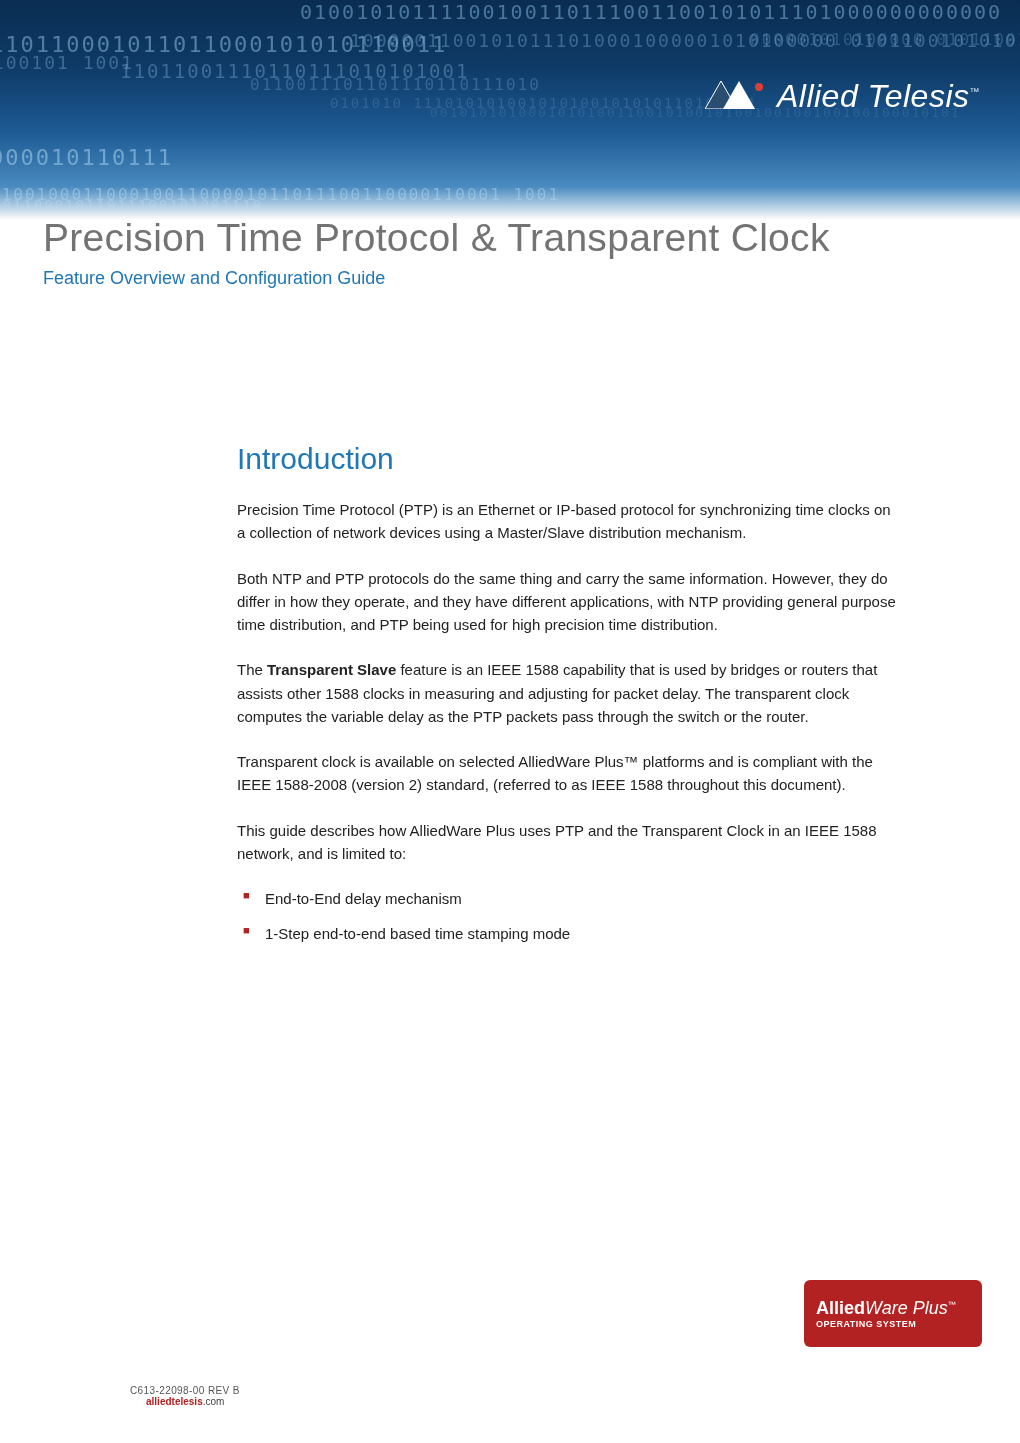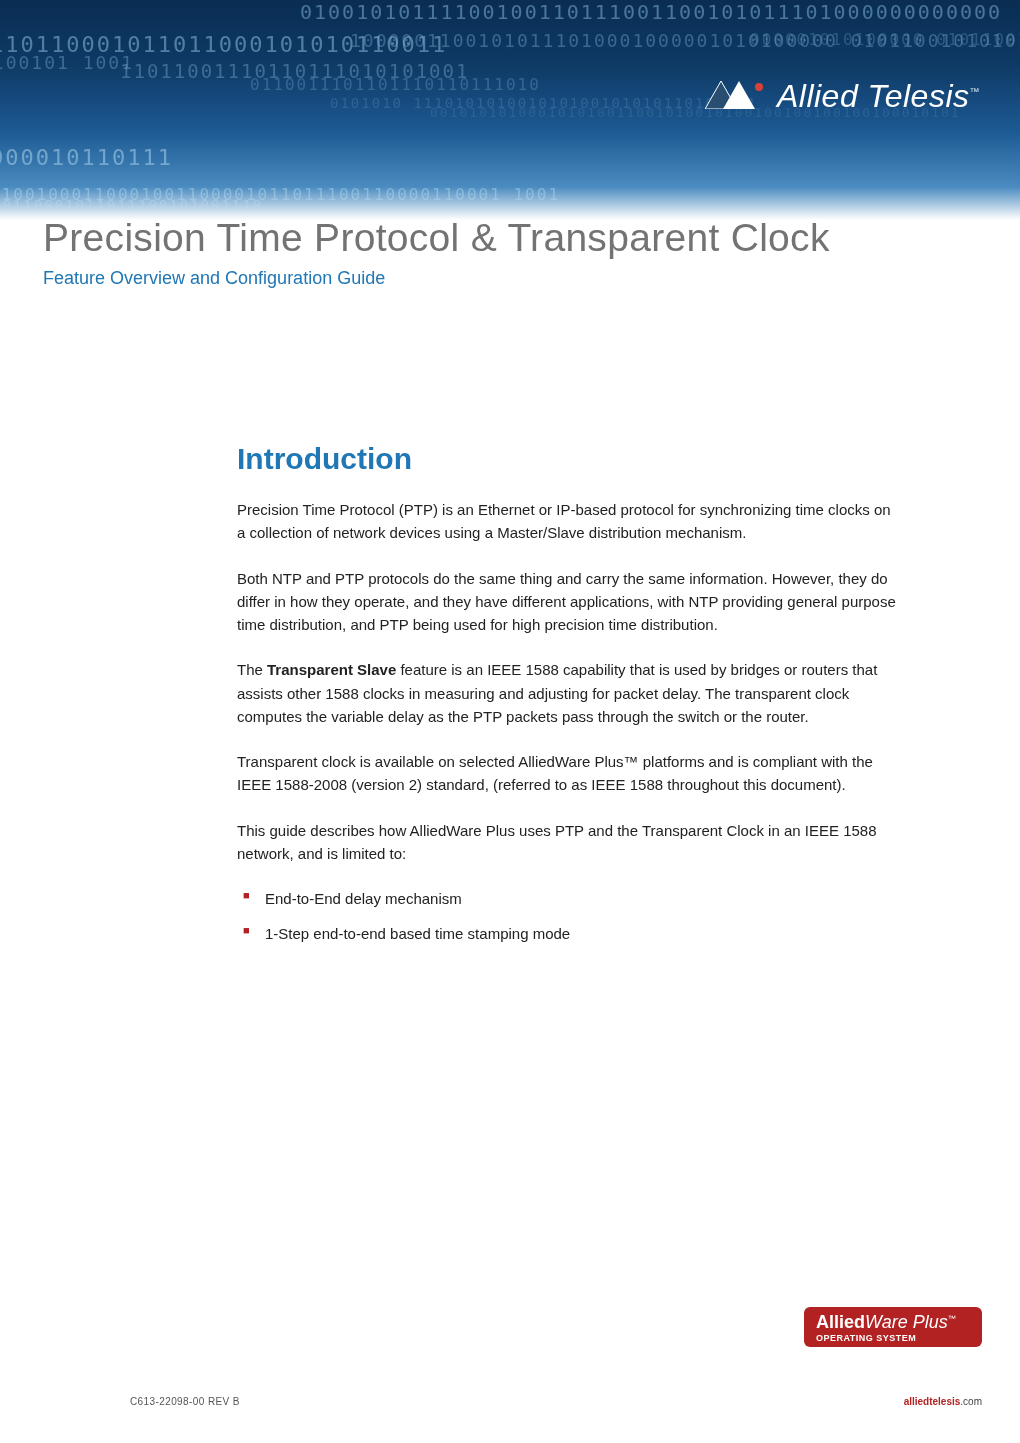--- a/index.html
+++ b/index.html
@@ -84,21 +84,21 @@
     }
     .content {
       position: absolute;
       top: 442px;
       left: 237px;
       right: 120px;
     }
     .section-heading {
       font-size: 30px;
       color: #2077b5;
-      font-weight: 700;
+      font-weight: 400;
       margin-bottom: 22px;
     }
     .body-text {
       font-size: 15px;
       color: #222;
       line-height: 1.55;
       margin-bottom: 22px;
     }
     .body-text b {
       font-weight: bold;
@@ -121,21 +121,21 @@
       left: 6px;
       top: 0;
       color: #b22222;
       font-size: 11px;
     }
     .awplus-badge {
       position: absolute;
       bottom: 96px;
       right: 38px;
       width: 178px;
-      height: 40px;
+      height: 67px;
       background: #b22222;
       border-radius: 6px;
       display: flex;
       flex-direction: column;
       justify-content: center;
       padding: 6px 12px;
     }
     .awplus-text1 {
       color: #fff;
       font-size: 18px;
@@ -151,20 +151,21 @@
     }
     .footer {
       position: absolute;
       bottom: 36px;
       left: 130px;
       right: 38px;
       display: flex;
       justify-content: space-between;
       align-items: baseline;
       font-size: 10px;
+      flex-direction: column;
     }
     .doc-ref {
       color: #555;
       letter-spacing: 0.4px;
     }
     .footer-link {
       color: #444;
       padding-left: 16px;
     }
     .footer-link .accent {

